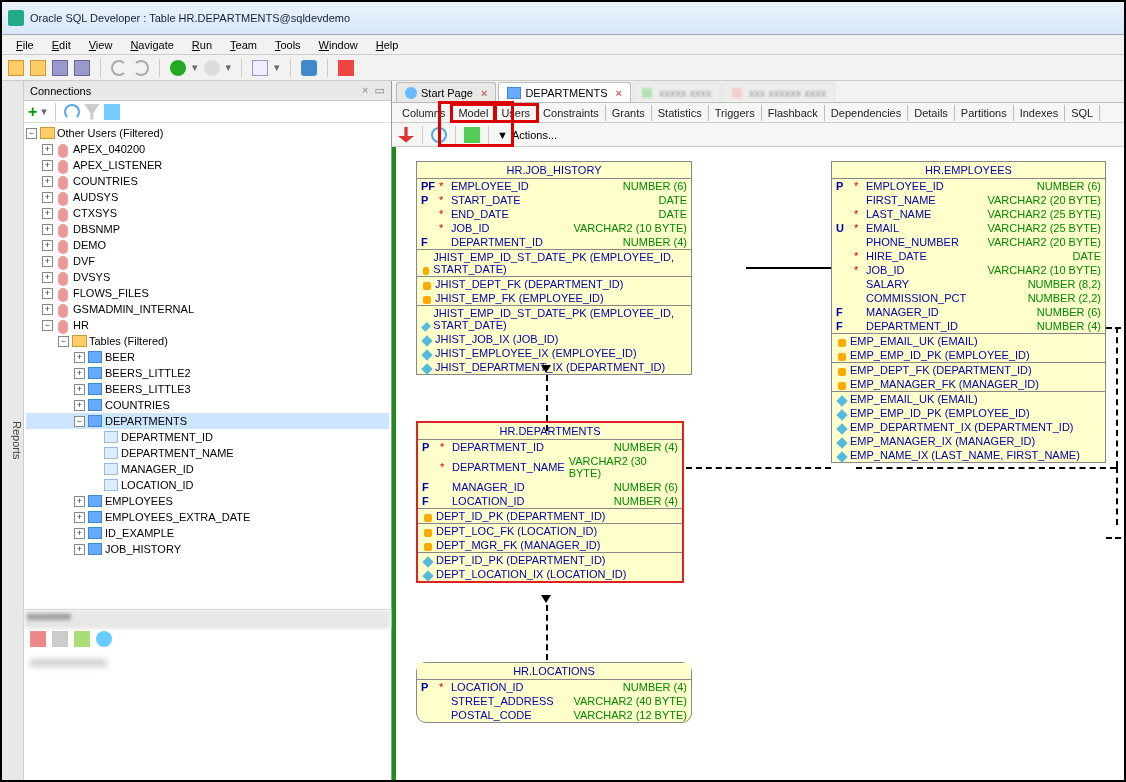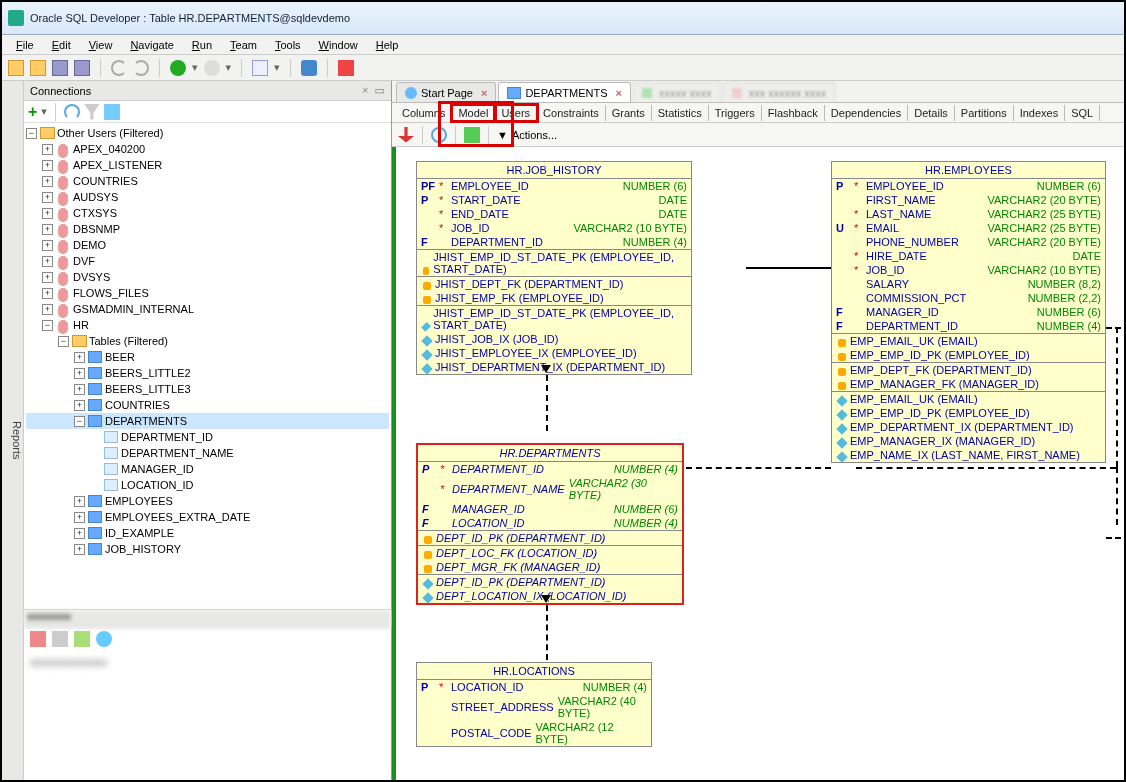--- a/index.html
+++ b/index.html
@@ -483,21 +483,21 @@
             <div class="idx"><span class="bullet key"></span> EMP_MANAGER_FK (MANAGER_ID)</div>
           </div>
           <div class="sec">
             <div class="idx"><span class="bullet diamond"></span> EMP_EMAIL_UK (EMAIL)</div>
             <div class="idx"><span class="bullet diamond"></span> EMP_EMP_ID_PK (EMPLOYEE_ID)</div>
             <div class="idx"><span class="bullet diamond"></span> EMP_DEPARTMENT_IX (DEPARTMENT_ID)</div>
             <div class="idx"><span class="bullet diamond"></span> EMP_MANAGER_IX (MANAGER_ID)</div>
             <div class="idx"><span class="bullet diamond"></span> EMP_NAME_IX (LAST_NAME, FIRST_NAME)</div>
           </div>
         </div>
-        <div class="entity sel" style="left: 20px; top: 296px; width: 268px; font-style: italic;">
+        <div class="entity sel" style="left: 20px; top: 274px; width: 268px;">
           <div class="eh">HR.DEPARTMENTS</div>
           <div class="row">
             <span class="k">P</span>
             <span class="star">*</span>
             <span class="nm">DEPARTMENT_ID</span>
             <span class="tp">NUMBER (4)</span>
           </div>
           <div class="row">
             <span class="k"></span>
             <span class="star">*</span>
@@ -521,21 +521,21 @@
           </div>
           <div class="sec">
             <div class="idx"><span class="bullet key"></span> DEPT_LOC_FK (LOCATION_ID)</div>
             <div class="idx"><span class="bullet key"></span> DEPT_MGR_FK (MANAGER_ID)</div>
           </div>
           <div class="sec">
             <div class="idx"><span class="bullet diamond"></span> DEPT_ID_PK (DEPARTMENT_ID)</div>
             <div class="idx"><span class="bullet diamond"></span> DEPT_LOCATION_IX (LOCATION_ID)</div>
           </div>
         </div>
-        <div class="entity" style="left: 20px; top: 515px; width: 236px;">
+        <div class="entity" style="left: 20px; top: 515px; width: 276px; border-radius: 10px;">
           <div class="eh">HR.LOCATIONS</div>
           <div class="row">
             <span class="k">P</span>
             <span class="star">*</span>
             <span class="nm">LOCATION_ID</span>
             <span class="tp">NUMBER (4)</span>
           </div>
           <div class="row">
             <span class="k"></span>
             <span class="star"></span>

